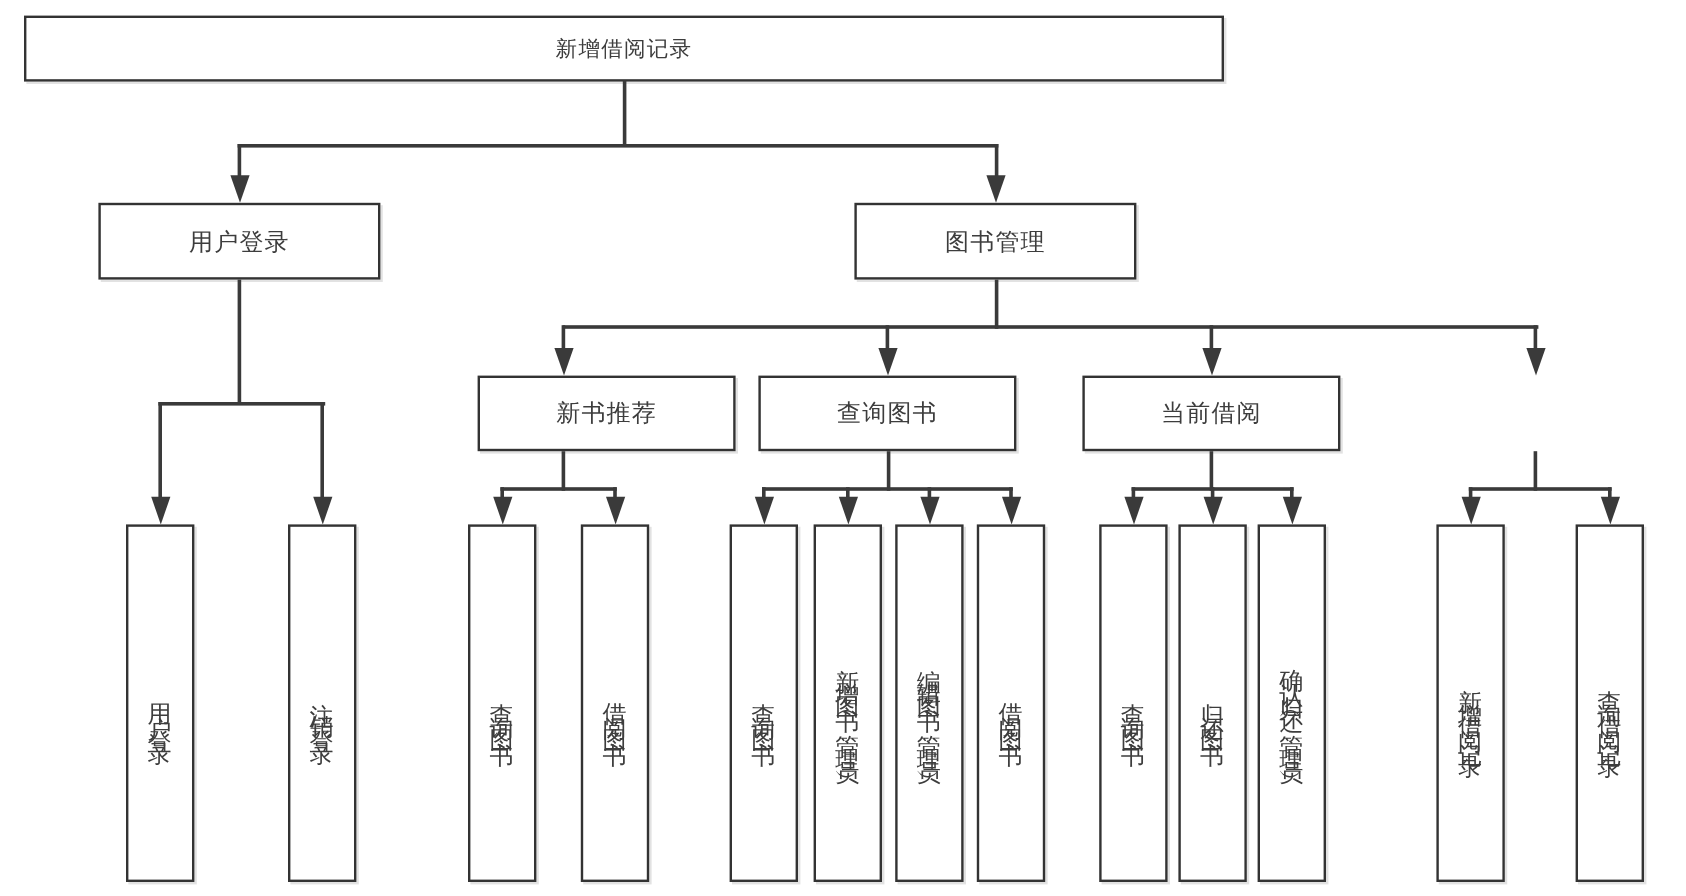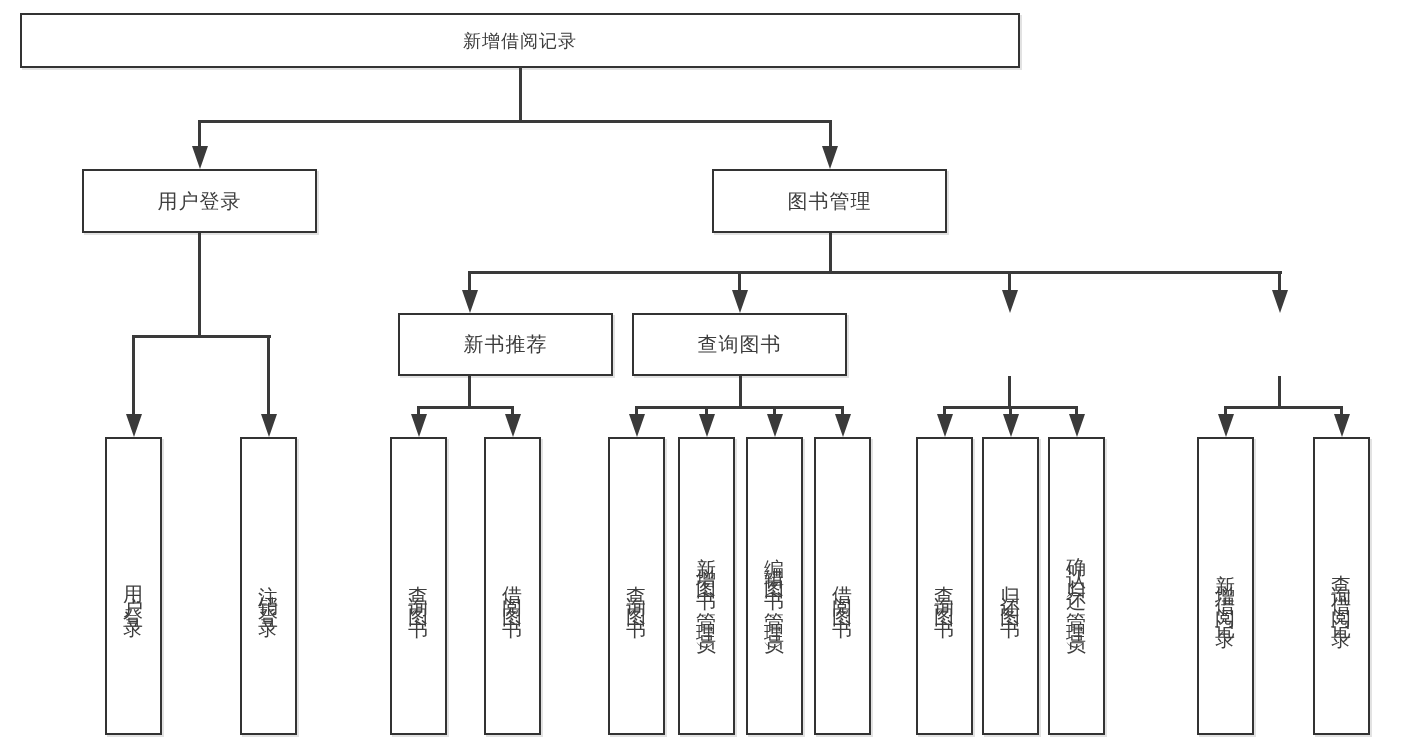--- a/index.html
+++ b/index.html
@@ -79,20 +79,23 @@
   <div class="arrow" style="left:1002px; top:290px;"></div>
   <div class="line" style="left:1278px; top:271px; width:3px; height:21px;"></div>
   <div class="arrow" style="left:1272px; top:290px;"></div>
 
   <div class="box" style="left:362px; top:313px; width:215px; height:63px;margin-left:36px;">
     <span class="hlabel">新书推荐</span>
   </div>
   <div class="box" style="left:632px; top:313px; width:215px; height:63px;">
     <span class="hlabel">查询图书</span>
   </div>
+  <div class="box" style="left:902px; top:313px; width:215px; height:63px;">
+    <span class="hlabel">当前借阅</span>
+  </div>
 
   <div class="line" style="left:468px; top:376px; width:3px; height:33px;"></div>
   <div class="line" style="left:417px; top:406px; width:97px; height:3px;"></div>
   <div class="line" style="left:417px; top:406px; width:3px; height:10px;"></div>
   <div class="arrow" style="left:411px; top:414px;"></div>
   <div class="line" style="left:511px; top:406px; width:3px; height:10px;"></div>
   <div class="arrow" style="left:505px; top:414px;"></div>
 
   <div class="line" style="left:739px; top:376px; width:3px; height:33px;"></div>
   <div class="line" style="left:635px; top:406px; width:209px; height:3px;"></div>

